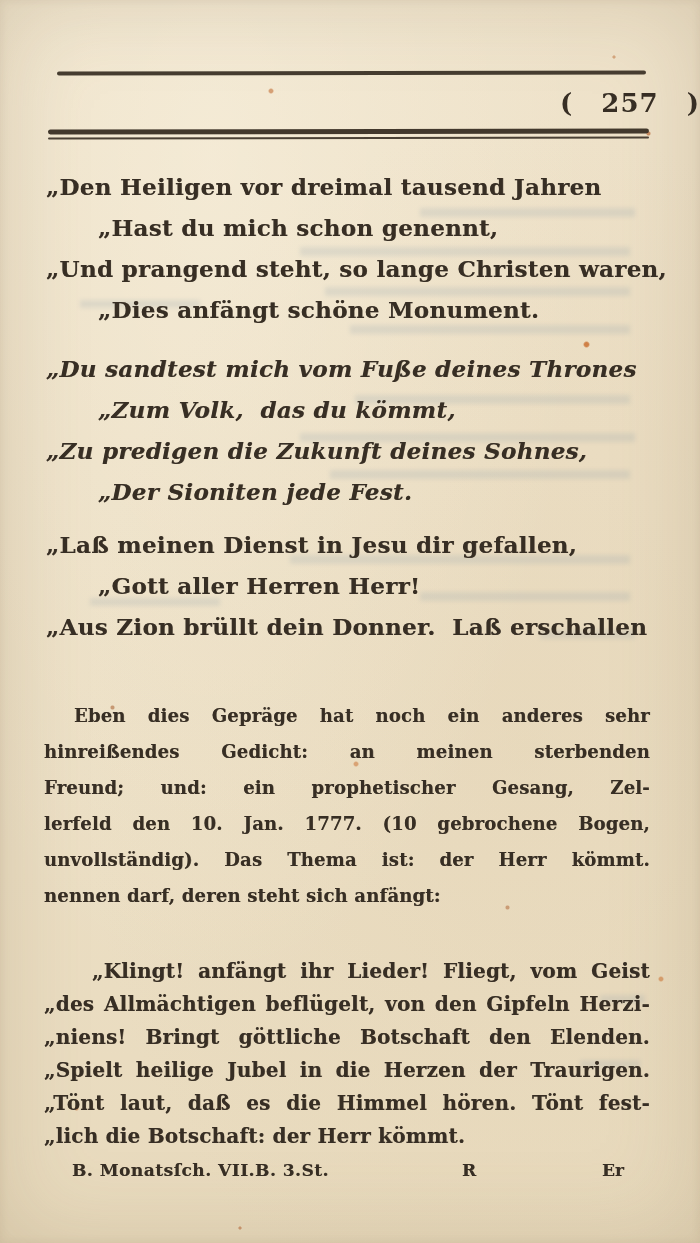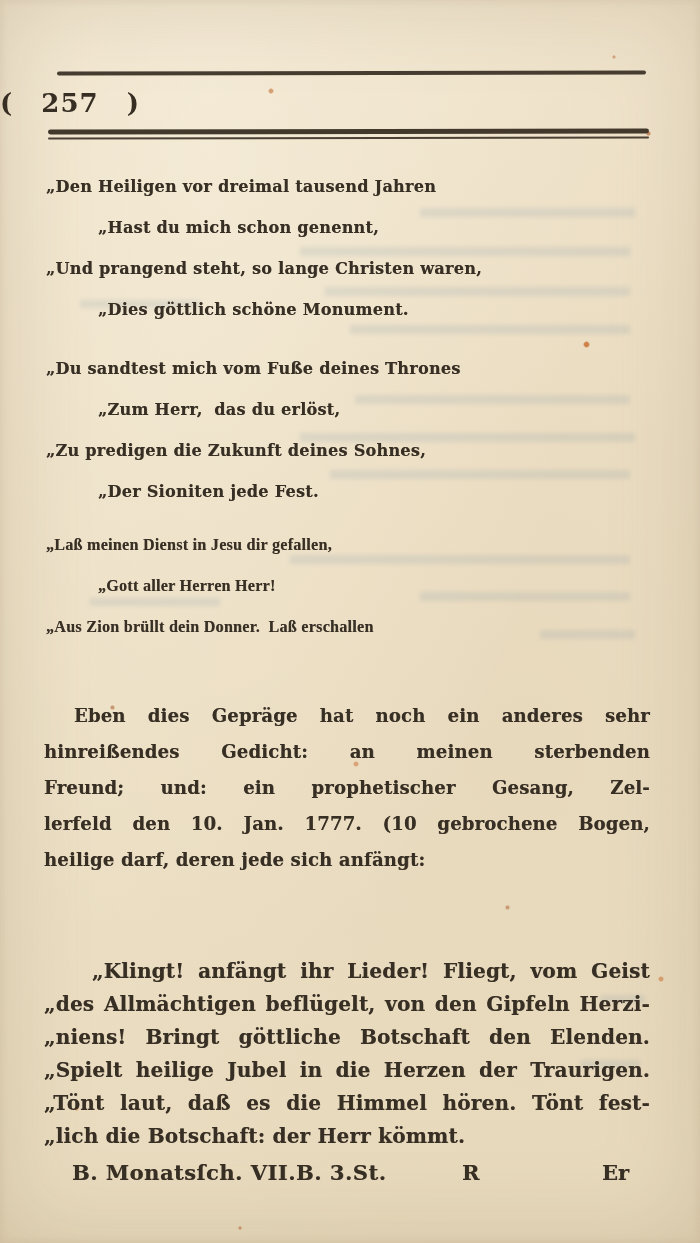--- a/index.html
+++ b/index.html
@@ -41,39 +41,39 @@
       radial-gradient(circle, rgba(190,100,40,.5) 0 40%, rgba(190,100,40,0) 72%),
       radial-gradient(circle, rgba(180,95,35,.45) 0 40%, rgba(180,95,35,0) 72%),
       radial-gradient(circle, rgba(200,105,40,.5) 0 40%, rgba(200,105,40,0) 72%),
       radial-gradient(circle, rgba(165,80,30,.45) 0 40%, rgba(165,80,30,0) 72%);
     background-repeat:no-repeat;
     background-size:7px 7px,5px 5px,6px 6px,5px 5px,6px 6px,4px 4px,5px 5px,4px 4px,6px 6px,5px 5px;
     background-position:583px 341px,646px 131px,268px 88px,110px 705px,658px 976px,238px 1226px,74px 1106px,612px 55px,353px 761px,505px 905px;
   }
   .rule-top{position:absolute; left:57px; top:71px; width:589px; height:4px;
     background:#463c30; border-radius:2px; transform:rotate(-0.12deg);}
-  .pagenum{position:absolute; left:0; right:0; top:88px; text-align:left;
+  .pagenum{position:absolute; left:0; right:0; top:88px; text-align:right;
     font-size:26px; letter-spacing:1px; word-spacing:18px;}
   .ruledouble{position:absolute; left:48px; top:129px; width:601px; transform:rotate(-0.1deg);}
   .bar-thick{height:5px; background:#42382c; border-radius:3px;}
   .bar-thin{height:2px; background:#4a4034; margin-top:3px; border-radius:2px;}
 
-  .stanza{position:absolute; left:46px; width:606px; font-size:16px; line-height:41px;}
+  .stanza{position:absolute; left:46px; width:606px; font-size:23px; line-height:41px;}
   .pline{white-space:pre; letter-spacing:.3px; text-shadow:.3px .3px .5px rgba(50,40,30,.55);}
   .stanza .pline:nth-child(even){padding-left:52px;}
-  .stanza-1{top:166px;} .stanza-2{top:348px;} .stanza-3{top:524px;font-family:Liberation Serif, serif;}
+  .stanza-1{top:166px;} .stanza-2{top:348px;font-style:italic;} .stanza-3{top:524px;}
 
   .prose{position:absolute; left:44px; top:698px; width:606px; font-size:18px; line-height:36px;}
   .quote{position:absolute; left:44px; top:955px; width:606px; font-size:20px; line-height:33px;}
   .tline,.qline{letter-spacing:.2px; text-shadow:.3px .3px .5px rgba(50,40,30,.55);}
   .jl{text-align:justify; text-align-last:justify;}
   .prose .tline:first-child{text-indent:30px;}
   .quote .qline:first-child{text-indent:48px;}
 
-  .footer{position:absolute; left:0; top:1160px; width:100%; height:40px; font-size:21px;}
+  .footer{position:absolute; left:0; top:1160px; width:100%; height:40px; font-size:17px;}
   .f-left{position:absolute; left:72px; letter-spacing:.5px; text-shadow:.3px .3px .5px rgba(50,40,30,.55);}
   .f-sig{position:absolute; left:462px; text-shadow:.3px .3px .5px rgba(50,40,30,.55);}
   .f-catch{position:absolute; left:602px; text-shadow:.3px .3px .5px rgba(50,40,30,.55);}
 </style>
 </head>
 <body>
 
 <div class="page">
 
   <div class="bleed"></div>
@@ -85,42 +85,43 @@
 
   <div class="ruledouble">
     <div class="bar-thick"></div>
     <div class="bar-thin"></div>
   </div>
 
   <section class="stanza stanza-1">
     <div class="pline">„Den Heiligen vor dreimal tausend Jahren</div>
     <div class="pline">„Hast du mich schon genennt,</div>
     <div class="pline">„Und prangend steht, so lange Christen waren,</div>
-    <div class="pline">„Dies göttlich schöne Monument.</div>
+    <div class="pline">„Dies anfängt schöne Monument.</div>
   </section>
 
   <section class="stanza stanza-2">
     <div class="pline">„Du sandtest mich vom Fuße deines Thrones</div>
-    <div class="pline">„Zum Herr,  das du erlöst,</div>
+    <div class="pline">„Zum Volk,  das du kömmt,</div>
     <div class="pline">„Zu predigen die Zukunft deines Sohnes,</div>
     <div class="pline">„Der Sioniten jede Fest.</div>
   </section>
 
   <section class="stanza stanza-3">
     <div class="pline">„Laß meinen Dienst in Jesu dir gefallen,</div>
     <div class="pline">„Gott aller Herren Herr!</div>
     <div class="pline">„Aus Zion brüllt dein Donner.  Laß erschallen</div>
   </section>
 
   <section class="prose">
     <div class="tline jl">Eben dies Gepräge hat noch ein anderes sehr</div>
     <div class="tline jl">hinreißendes Gedicht: an meinen sterbenden</div>
     <div class="tline jl">Freund; und: ein prophetischer Gesang, Zel-</div>
     <div class="tline jl">lerfeld den 10. Jan. 1777. (10 gebrochene Bogen,</div>
-    <div class="tline">heilige darf, deren jede sich anfängt:</div>
+    <div class="tline jl">unvollständig). Das Thema ist: der Herr kömmt.</div>
+    <div class="tline">nennen darf, deren steht sich anfängt:</div>
   </section>
 
   <section class="quote">
     <div class="qline jl">„Klingt! anfängt ihr Lieder!  Fliegt, vom Geist</div>
     <div class="qline jl">„des Allmächtigen beflügelt, von den Gipfeln Herzi-</div>
     <div class="qline jl">„niens!  Bringt göttliche Botschaft den Elenden.</div>
     <div class="qline jl">„Spielt heilige Jubel in die Herzen der Traurigen.</div>
     <div class="qline jl">„Tönt laut, daß es die Himmel hören.  Tönt fest-</div>
     <div class="qline">„lich die Botschaft: der Herr kömmt.</div>
   </section>

